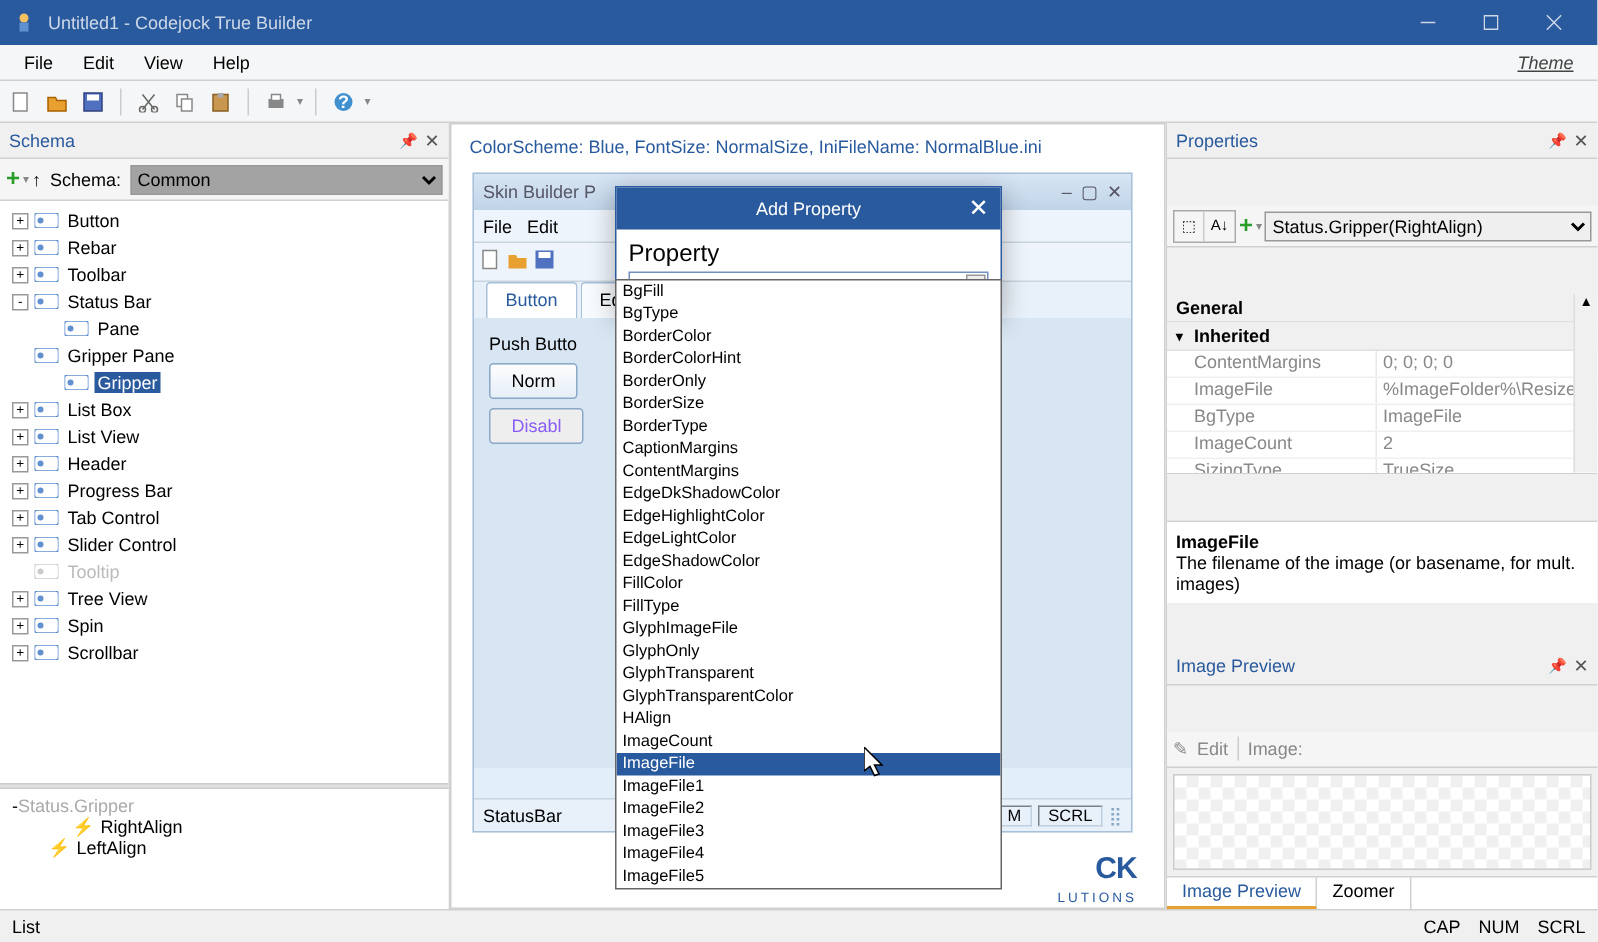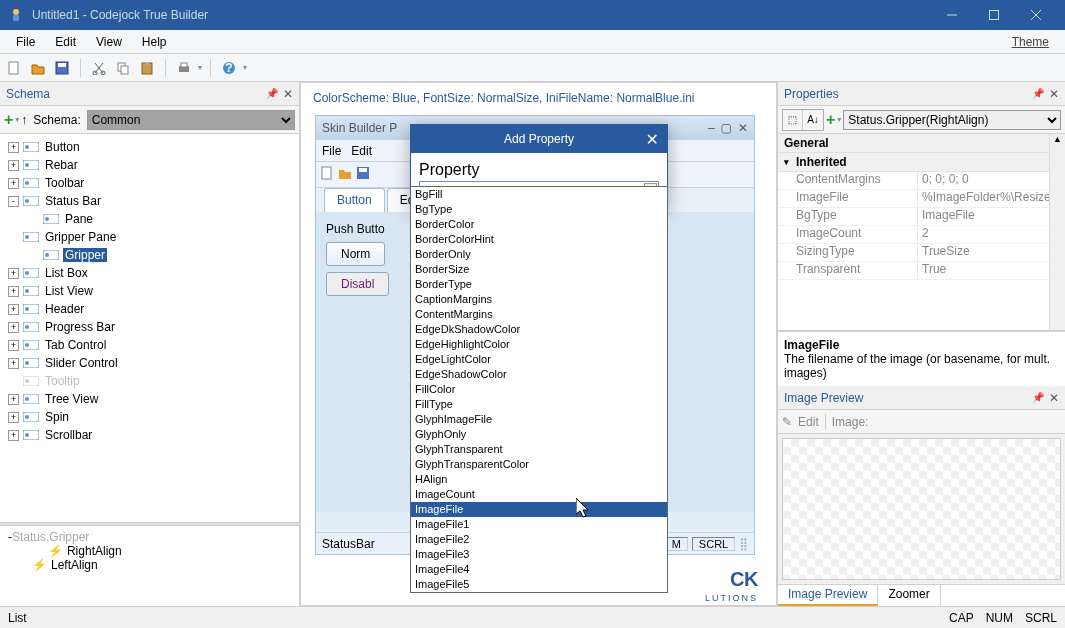--- a/index.html
+++ b/index.html
@@ -4,28 +4,28 @@
 <style>
 * { box-sizing: border-box; margin: 0; padding: 0; font-family: "Segoe UI", Tahoma, sans-serif; font-size: 12px; }
 body { width: 1065px; height: 628px; background: #f0f0f0; overflow: hidden; position: relative; }
 .titlebar { height: 30px; background: #2a5a9e; color: #fff; display: flex; align-items: center; padding: 0 8px; }
 .titlebar .app-icon { width: 16px; height: 16px; margin-right: 8px; }
 .titlebar .title { flex: 1; font-size: 12px; color: #cdd8e8; }
 .titlebar .winbtns { display: flex; gap: 0; }
 .titlebar .winbtn { width: 42px; height: 30px; display:flex; align-items:center; justify-content:center; color:#cdd8e8; }
 .menubar { height: 24px; background: #f5f6f7; border-bottom: 1px solid #d0d0d0; display: flex; align-items: center; padding: 0 6px; }
 .menubar .menu { padding: 2px 10px; }
-.menubar .theme-link { margin-left: auto; padding: 2px 10px; text-decoration: underline; color: #444; }
+.menubar .theme-link { margin-left: auto; padding: 2px 10px; text-decoration: underline; color: #444; font-style: italic; }
 .toolbar { height: 28px; background: #f5f6f7; border-bottom: 1px solid #d0d0d0; display: flex; align-items: center; padding: 0 4px; gap: 4px; }
 .toolbar .sep { width: 1px; height: 18px; background: #ccc; margin: 0 4px; }
 .toolbar .tbtn { width: 20px; height: 20px; display:flex; align-items:center; justify-content:center; }
 .main { display: flex; height: calc(628px - 30px - 24px - 28px - 22px); }
 .pane-left { width: 300px; border-right: 1px solid #d0d0d0; display: flex; flex-direction: column; background: #fff; }
 .pane-center { flex: 1; background: #e0e0e0; position: relative; }
-.pane-right { width: 288px; border-left: 1px solid #d0d0d0; display: flex; flex-direction: column; }
+.pane-right { width: 288px; border-left: 1px solid #d0d0d0; display: flex; flex-direction: column; gap: 31px; }
 .pane-header { height: 24px; background: #f0f0f0; border-bottom: 1px solid #d0d0d0; display: flex; align-items: center; padding: 0 6px; color: #2a5a9e; font-size: 14px; }
 .pane-header .pin { margin-left: auto; font-size: 10px; color: #555; margin-right: 4px;}
 .pane-header .close { font-size: 12px; color:#555; }
 .schema-toolbar { height: 28px; border-bottom: 1px solid #d0d0d0; display: flex; align-items: center; padding: 0 4px; gap: 2px; background: #f5f5f5;}
 .schema-toolbar .lbl { margin: 0 4px; }
 .schema-toolbar select { flex: 1; height: 20px; border: 1px solid #999; background: #a3a3a3; }
 .tree { flex: 1; overflow: auto; padding: 4px 0; font-size: 12px; }
 .tree .node { display: flex; align-items: center; height: 18px; padding-left: 8px; white-space: nowrap; }
 .tree .exp { width: 11px; height: 11px; border: 1px solid #999; display:inline-flex; align-items:center; justify-content:center; font-size:9px; margin-right:4px; background:#fff; line-height:1;}
 .tree .noexp { width: 11px; height: 11px; display:inline-block; margin-right:4px; }
@@ -57,21 +57,21 @@
 .preview-win { margin: 8px; border: 1px solid #a8c0d8; background: #e2eef8; position:relative; width: 440px; height: 440px;}
 .preview-titlebar { height:24px; background: linear-gradient(#d8e6f4,#c0d4e8); display:flex; align-items:center; padding:0 6px; color:#556;}
 .preview-menubar { height:22px; background:#eef4fb; display:flex; align-items:center; padding:0 6px; gap:10px; border-bottom:1px solid #c8d4e0;}
 .preview-toolbar { height:26px; background:#eef4fb; display:flex; align-items:center; padding:0 4px; gap:4px; border-bottom:1px solid #c8d4e0;}
 .preview-tabs { height:24px; display:flex; padding-left:8px; background:#e8f0f9; }
 .preview-tabs .ptab { padding:4px 12px; border:1px solid #a8c0d8; border-bottom:none; background:#f8fbfe; margin-right:2px; border-radius:3px 3px 0 0;}
 .preview-tabs .ptab.active { background:#fff; color:#2a5a9e; }
 .preview-body { padding:10px; background:#d8e6f4; height:300px;}
 .preview-body .pbtn { display:flex; gap:8px; margin-top:6px;}
 .preview-body button { padding:4px 14px; border:1px solid #8aa8c8; background:linear-gradient(#fdfdfe,#e6eef7); border-radius:3px;}
-.preview-body button:disabled { color:#701a75; background:#eee; }
+.preview-body button:disabled { color:#8b5cf6; background:#eee; }
 .preview-status { position:absolute; bottom:0; left:0; right:0; height:22px; background:#e8f0f9; border-top:1px solid #c8d4e0; display:flex; align-items:center; padding:0 6px;}
 .preview-status .right { margin-left:auto; display:flex; gap:4px;}
 .preview-status .cell { border:1px inset #c0d0e0; padding:0 6px; font-size:11px;}
 .modal-overlay { position:absolute; top:124px; left:410px; width:258px; background:#fff; border:1px solid #2a5a9e; box-shadow:0 4px 16px rgba(0,0,0,0.3); z-index:100;}
 .modal-title { height:28px; background:#2a5a9e; color:#fff; display:flex; align-items:center; justify-content:center; position:relative;}
 .modal-title .mclose { position:absolute; right:8px; font-size:16px; }
 .modal-body { padding:8px; }
 .modal-body .mlabel { font-size:16px; margin-bottom:2px;}
 .modal-body .minput-wrap { position:relative; }
 .modal-body input { width:100%; height:20px; border:1px solid #7090c0; padding:0 4px;}

